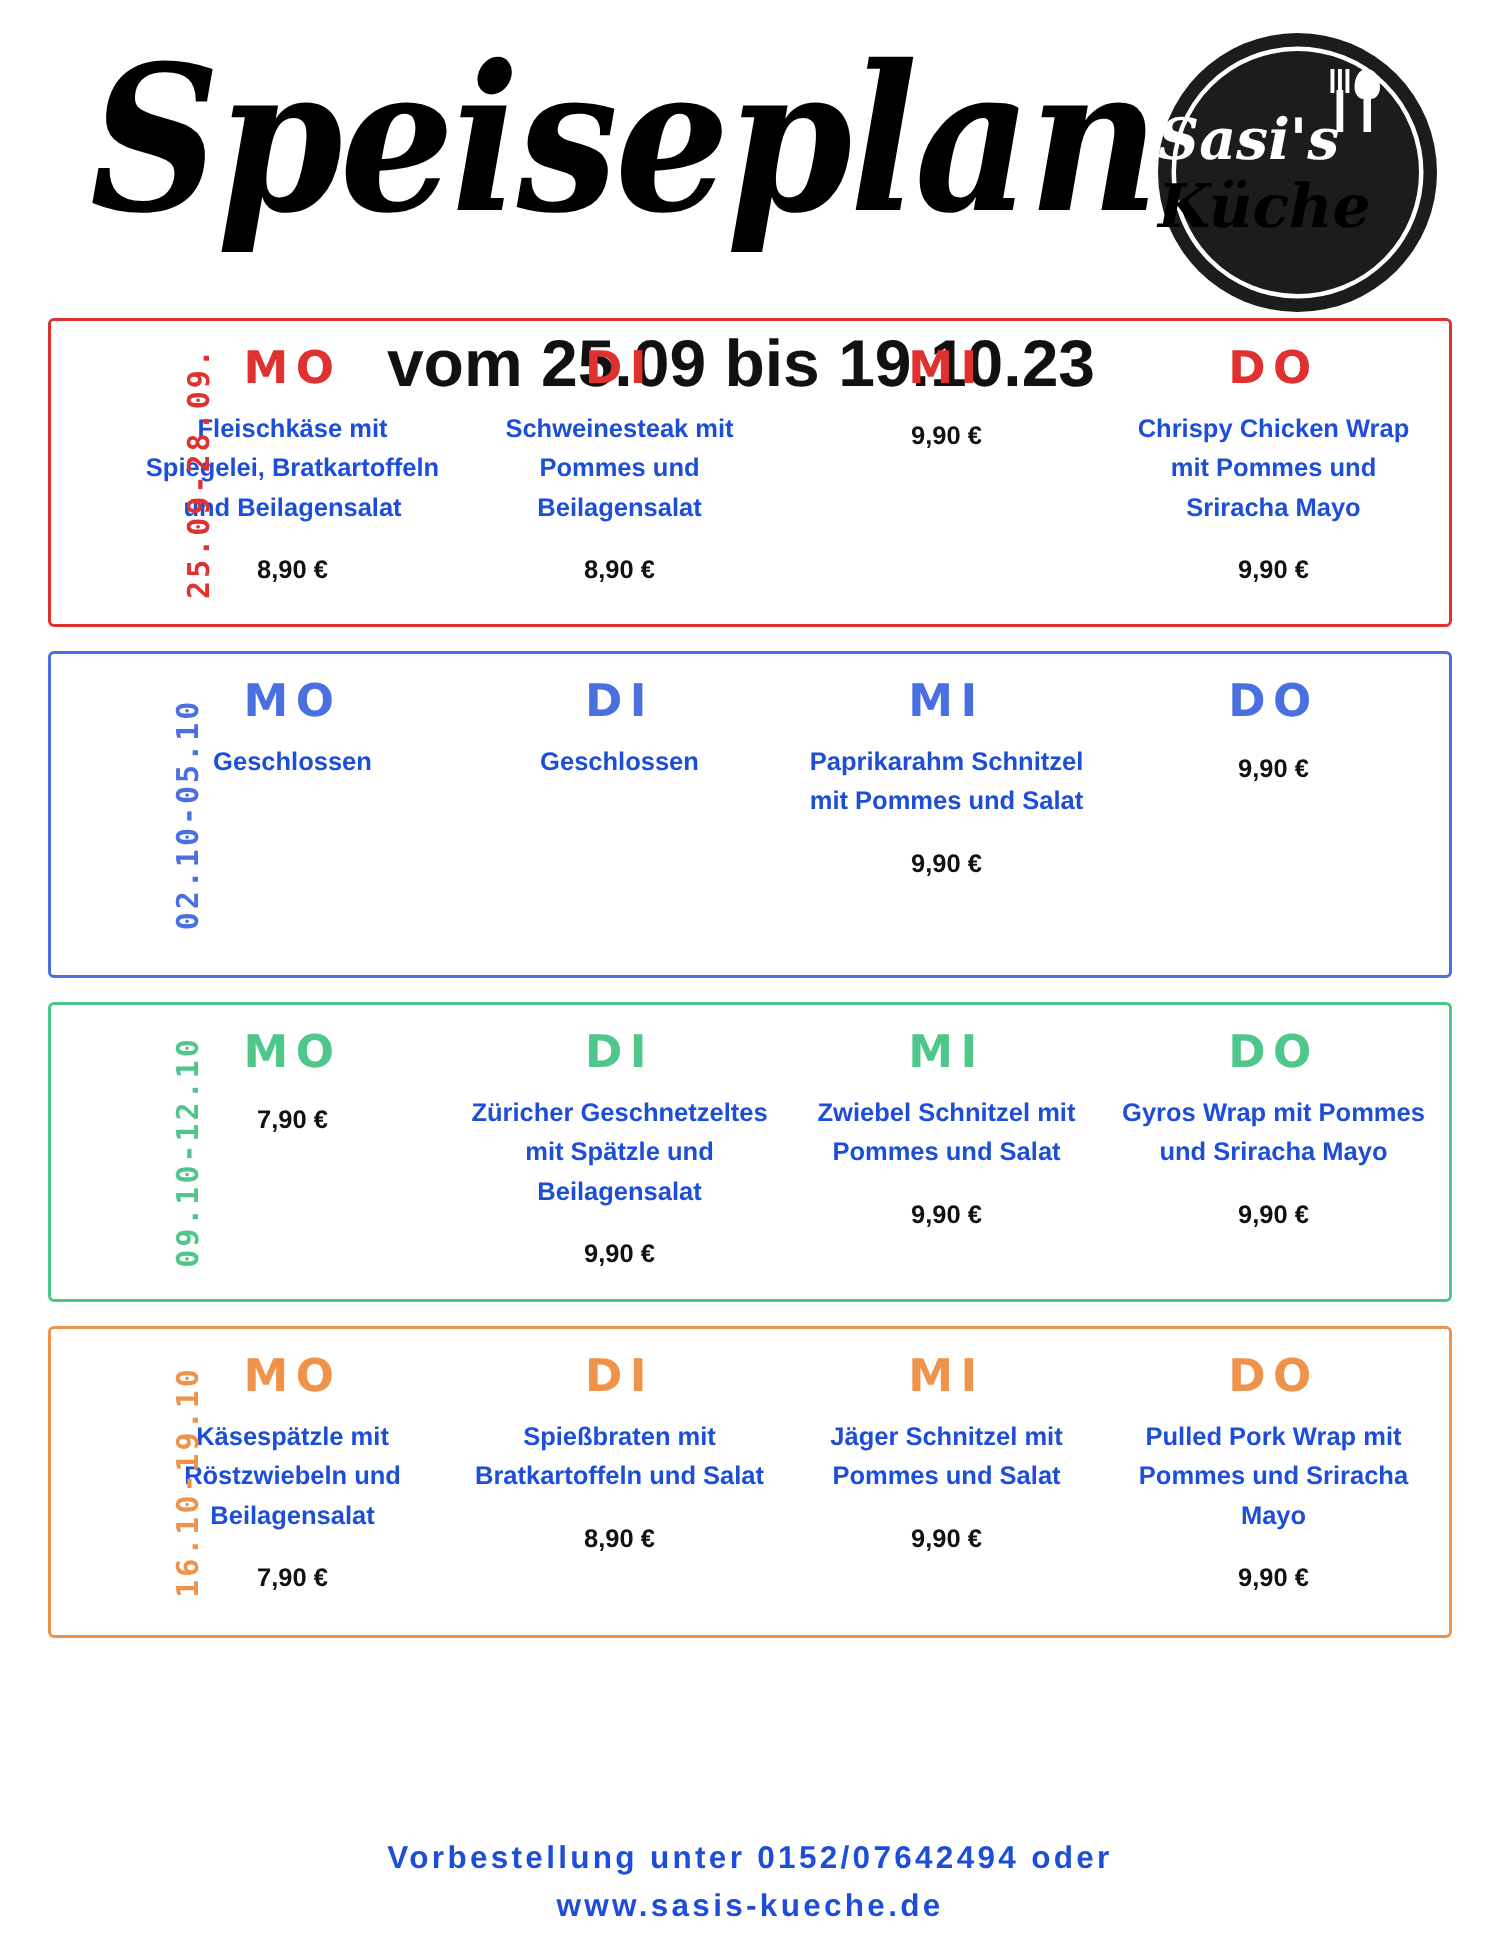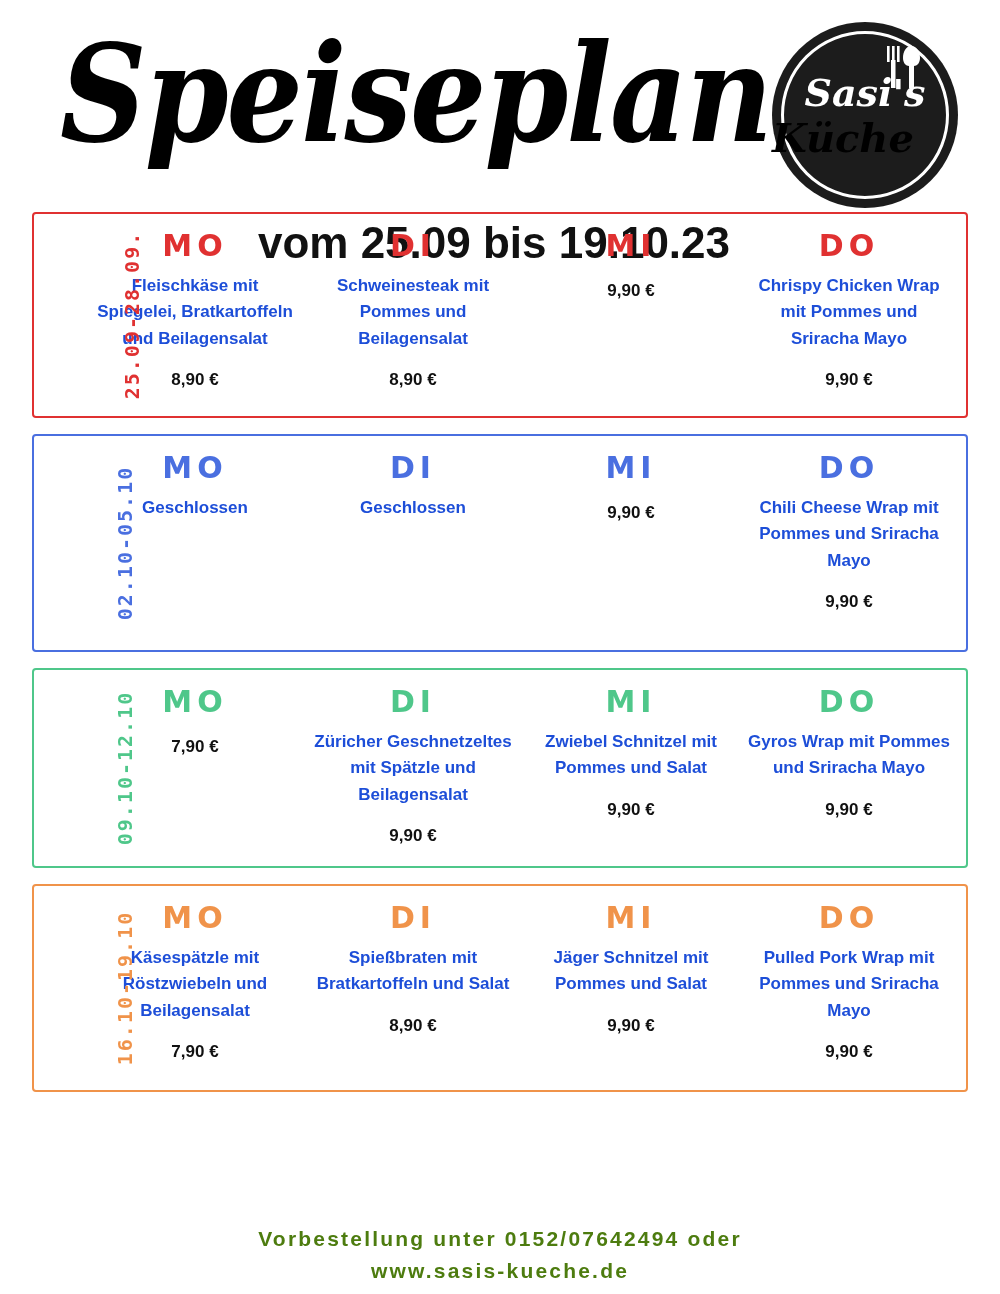--- a/index.html
+++ b/index.html
@@ -67,21 +67,21 @@
     position: absolute;
     inset: 9px;
     border-radius: 50%;
     border: 3px solid #ffffff;
   }
   .logo-text-top {
     position: absolute;
     left: 0;
     right: 0;
     top: 52px;
-    text-align: center;
+    text-align: left;
     color: #fff;
     font-family: "DejaVu Serif", serif;
     font-style: italic;
     font-weight: 700;
     font-size: 38px;
     line-height: 1;
   }
   .logo-text-bottom {
     position: absolute;
     left: 0;
@@ -171,21 +171,21 @@
     left: 0;
     right: 0;
     bottom: 6px;
     text-align: center;
   }
   .footer-line {
     font-size: 21px;
     font-weight: 700;
     letter-spacing: 2.2px;
     line-height: 1.55;
-    color: #4d7c0f;
+    color: #1d4ed8;
   }
 </style>
 </head>
 <body>
 
 <div class="header">
   <div class="title-script">Speiseplan</div>
   <div class="subtitle">vom 25.09 bis 19.10.23</div>
 
   <div class="logo">
@@ -238,25 +238,25 @@
         <div class="dish">Geschlossen</div>
         <div class="price"></div>
       </div>
       <div class="day">
         <div class="day-name" style="color: rgb(74, 111, 224);">DI</div>
         <div class="dish">Geschlossen</div>
         <div class="price"></div>
       </div>
       <div class="day">
         <div class="day-name" style="color: rgb(74, 111, 224);">MI</div>
+        <div class="dish">Paprikarahm Schnitzel mit Pommes und Salat</div>
         <div class="price">9,90 €</div>
       </div>
       <div class="day">
         <div class="day-name" style="color: rgb(74, 111, 224);">DO</div>
-        <div class="dish">Chili Cheese Wrap mit Pommes und Sriracha Mayo</div>
         <div class="price">9,90 €</div>
       </div>
     </div>
   </div>
 
   <div class="week week-3" style="border-color: rgb(79, 199, 138);">
     <div class="week-date" style="color: rgb(79, 199, 138);">09.10-12.10</div>
     <div class="days">
       <div class="day">
         <div class="day-name" style="color: rgb(79, 199, 138);">MO</div>

